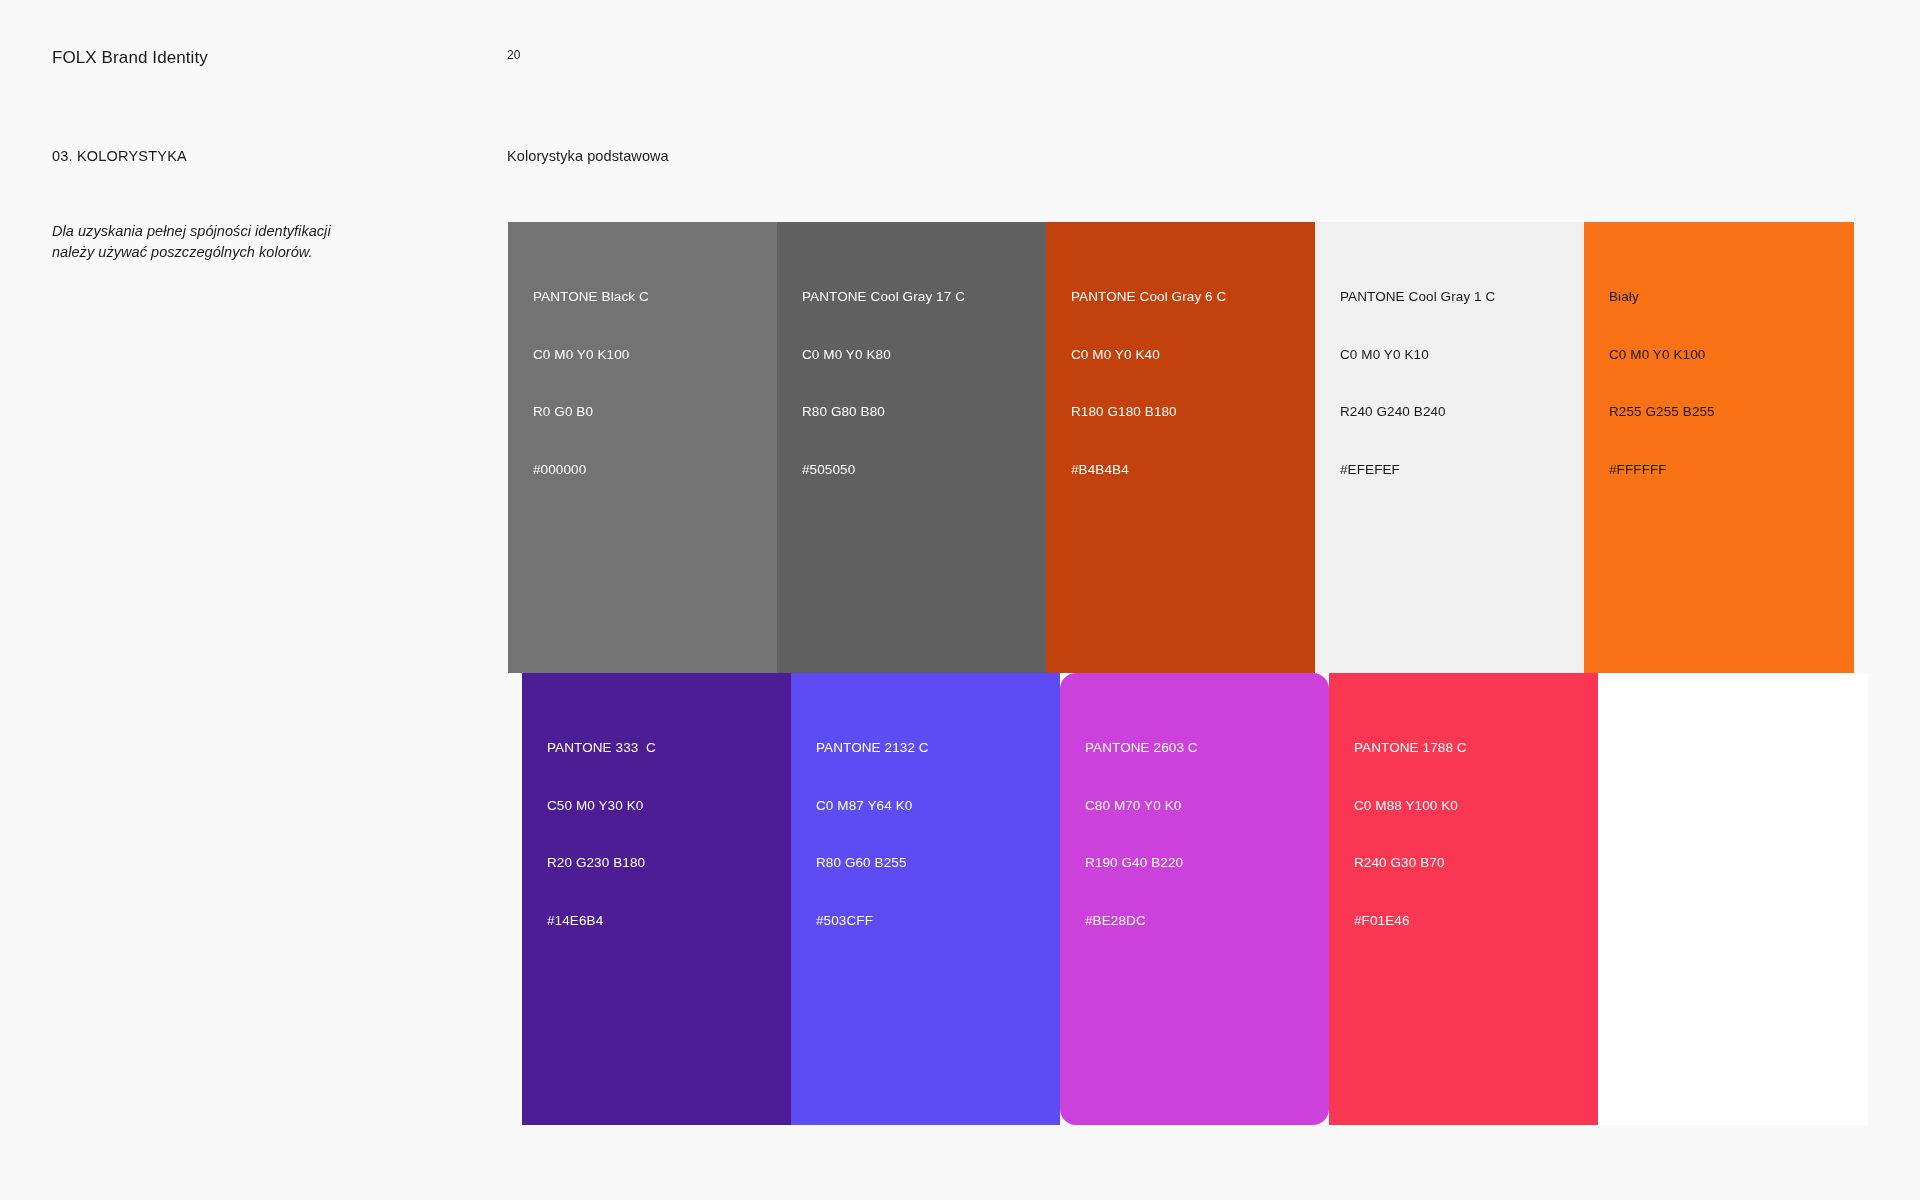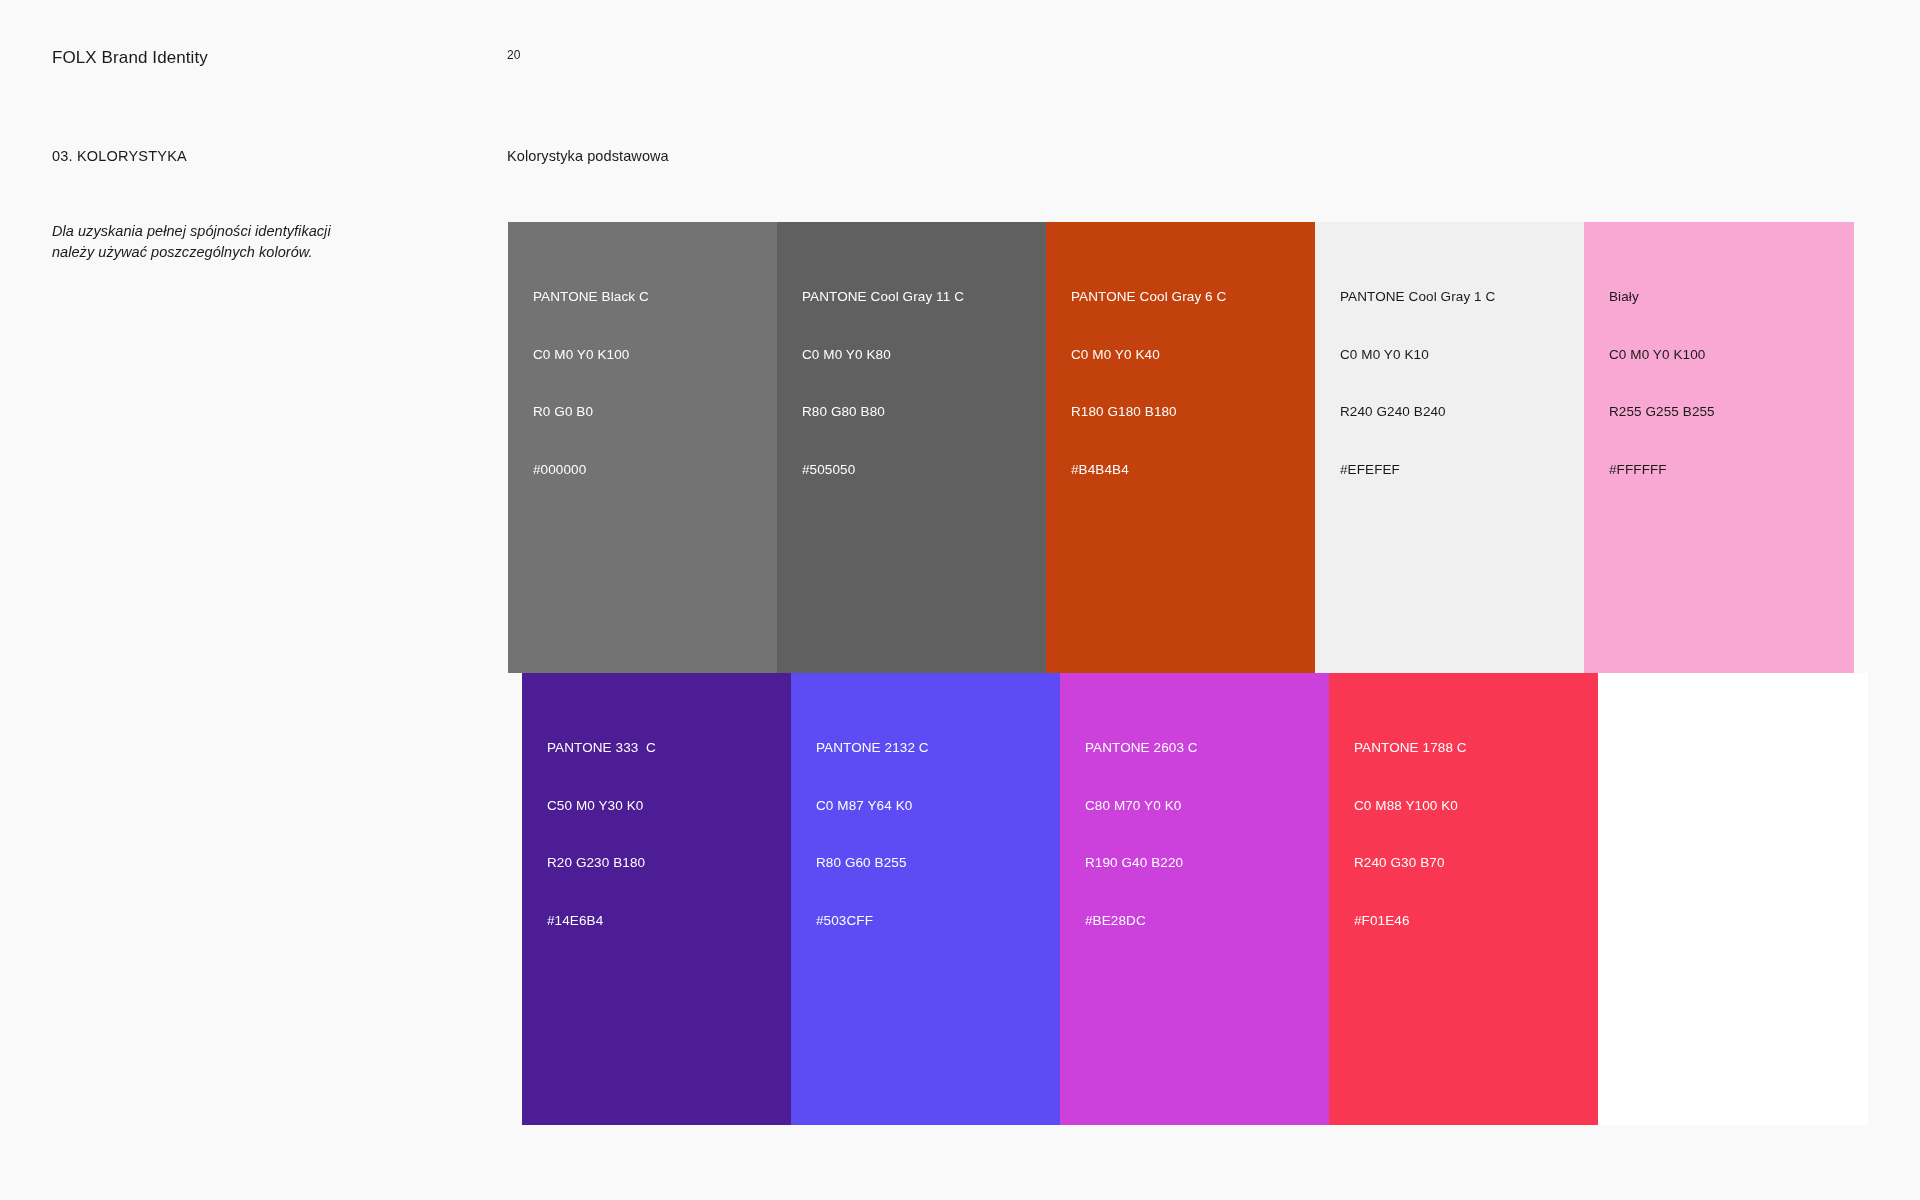--- a/index.html
+++ b/index.html
@@ -154,21 +154,21 @@
         <div class="swatch-info">
           <span class="line">PANTONE Black C</span>
           <span class="line">C0 M0 Y0 K100</span>
           <span class="line">R0 G0 B0</span>
           <span class="line">#000000</span>
         </div>
       </div>
 
       <div class="swatch text-light" style="background-color: rgb(96, 96, 96);">
         <div class="swatch-info">
-          <span class="line">PANTONE Cool Gray 11 C</span>
+          <span class="line">PANTONE Cool Gray 17 C</span>
           <span class="line">C0 M0 Y0 K80</span>
           <span class="line">R80 G80 B80</span>
           <span class="line">#505050</span>
         </div>
       </div>
 
       <div class="swatch text-light" style="background-color: #c2410c;">
         <div class="swatch-info">
           <span class="line">PANTONE Cool Gray 6 C</span>
           <span class="line">C0 M0 Y0 K40</span>
@@ -179,21 +179,21 @@
 
       <div class="swatch text-dark" style="background-color: rgb(240, 240, 240);">
         <div class="swatch-info">
           <span class="line">PANTONE Cool Gray 1 C</span>
           <span class="line">C0 M0 Y0 K10</span>
           <span class="line">R240 G240 B240</span>
           <span class="line">#EFEFEF</span>
         </div>
       </div>
 
-      <div class="swatch swatch-wide swatch-white text-dark" style="background-color: #f9a8d4;">
+      <div class="swatch swatch-wide swatch-white text-dark" style="background-color: #f97316;">
         <div class="swatch-info">
           <span class="line">Biały</span>
           <span class="line">C0 M0 Y0 K100</span>
           <span class="line">R255 G255 B255</span>
           <span class="line">#FFFFFF</span>
         </div>
       </div>
 
     </div>
 
@@ -210,21 +210,21 @@
 
       <div class="swatch text-light" style="background-color: rgb(93, 76, 244);">
         <div class="swatch-info">
           <span class="line">PANTONE 2132 C</span>
           <span class="line">C0 M87 Y64 K0</span>
           <span class="line">R80 G60 B255</span>
           <span class="line">#503CFF</span>
         </div>
       </div>
 
-      <div class="swatch text-light" style="background-color: rgb(204, 64, 220);">
+      <div class="swatch text-light" style="background-color: rgb(204, 64, 220); border-radius: 16px;">
         <div class="swatch-info">
           <span class="line">PANTONE 2603 C</span>
           <span class="line">C80 M70 Y0 K0</span>
           <span class="line">R190 G40 B220</span>
           <span class="line">#BE28DC</span>
         </div>
       </div>
 
       <div class="swatch text-light" style="background-color: rgb(250, 55, 82);">
         <div class="swatch-info">

